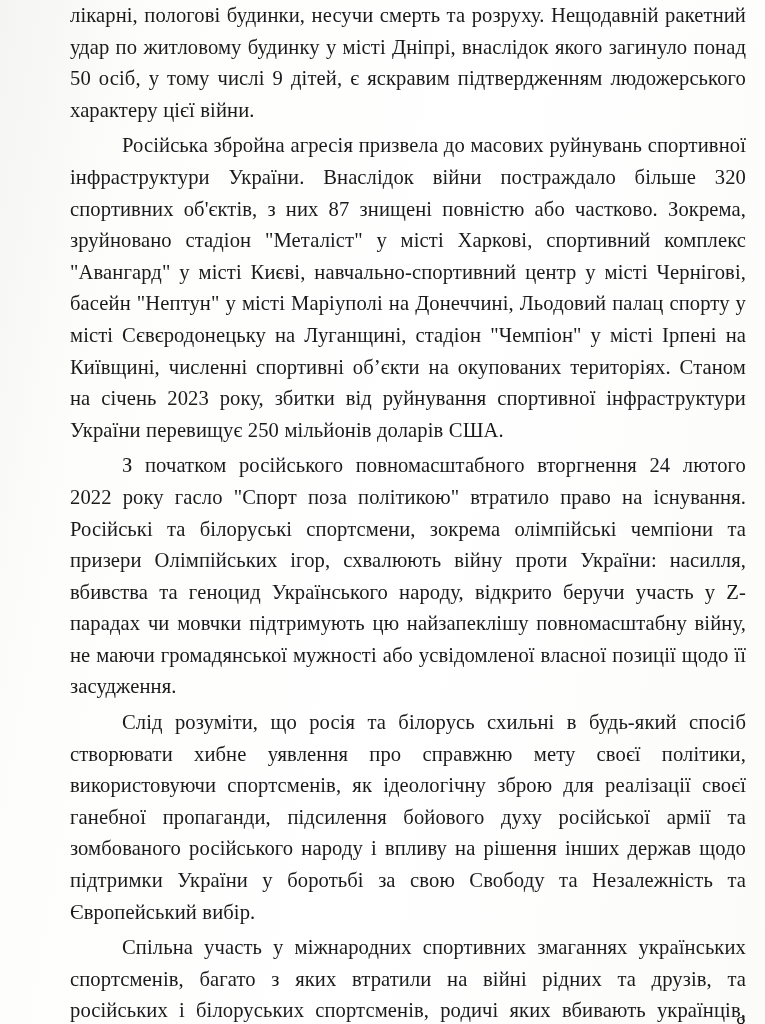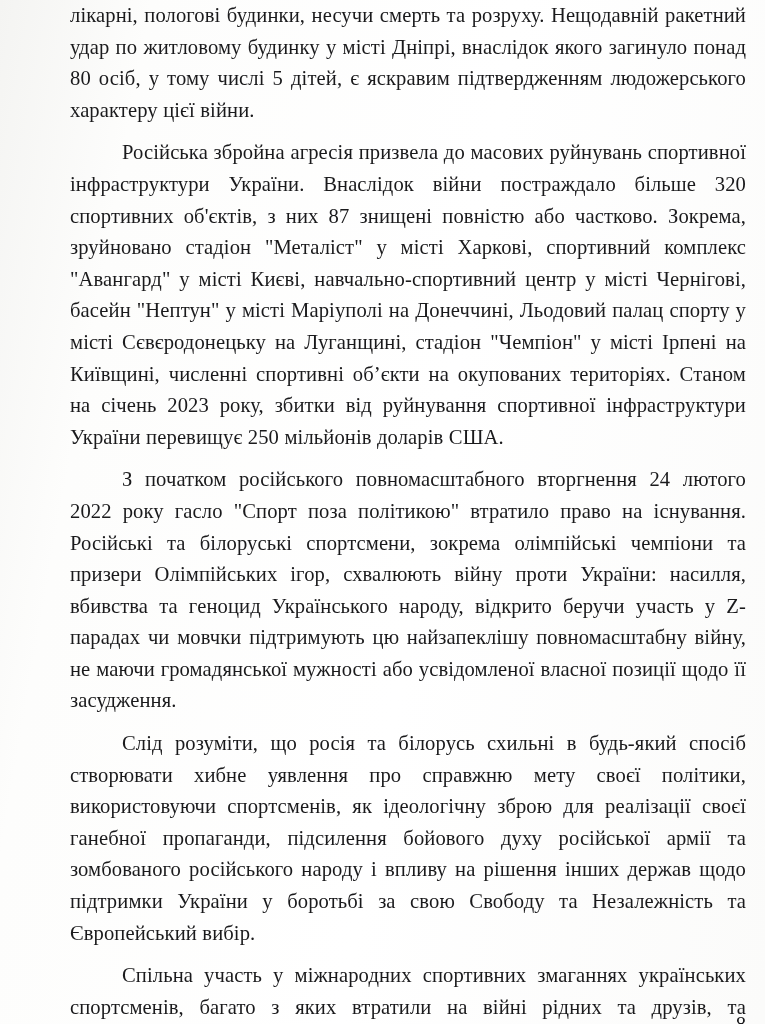--- a/index.html
+++ b/index.html
@@ -38,42 +38,42 @@
     line-height: 31.6px;
     color: #1a1a1c;
     letter-spacing: 0.1px;
     word-spacing: 0.2px;
     -webkit-font-smoothing: antialiased;
   }
   p.para.first {
     text-indent: 0;
   }
   p.para + p.para {
-    margin-top: 11px;
+    margin-top: 4px;
   }
   .page-number {
     position: absolute;
     left: 0;
     top: 1012px;
     width: 676px;
     text-align: right;
     font-size: 20.6px;
     line-height: 24px;
     color: #1a1a1c;
     overflow: hidden;
     height: 12px;
   }
 </style>
 </head>
 <body>
 
 <div class="page">
   <div class="page-inner">
 
-    <p class="para first">лікарні, пологові будинки, несучи смерть та розруху. Нещодавній ракетний удар по житловому будинку у місті Дніпрі, внаслідок якого загинуло понад 80 осіб, у тому числі 5 дітей, є яскравим підтвердженням людожерського характеру цієї війни.</p>
+    <p class="para first">лікарні, пологові будинки, несучи смерть та розруху. Нещодавній ракетний удар по житловому будинку у місті Дніпрі, внаслідок якого загинуло понад 50 осіб, у тому числі 9 дітей, є яскравим підтвердженням людожерського характеру цієї війни.</p>
 
     <p class="para">Російська збройна агресія призвела до масових руйнувань спортивної інфраструктури України. Внаслідок війни постраждало більше 320 спортивних об'єктів, з них 87 знищені повністю або частково. Зокрема, зруйновано стадіон "Металіст" у місті Харкові, спортивний комплекс "Авангард" у місті Києві, навчально-спортивний центр у місті Чернігові, басейн "Нептун" у місті Маріуполі на Донеччині, Льодовий палац спорту у місті Сєвєродонецьку на Луганщині, стадіон "Чемпіон" у місті Ірпені на Київщині, численні спортивні об’єкти на окупованих територіях. Станом на січень 2023 року, збитки від руйнування спортивної інфраструктури України перевищує 250 мільйонів доларів США.</p>
 
     <p class="para">З початком російського повномасштабного вторгнення 24 лютого 2022 року гасло "Спорт поза політикою" втратило право на існування. Російські та білоруські спортсмени, зокрема олімпійські чемпіони та призери Олімпійських ігор, схвалюють війну проти України: насилля, вбивства та геноцид Українського народу, відкрито беручи участь у Z-парадах чи мовчки підтримують цю найзапеклішу повномасштабну війну, не маючи громадянської мужності або усвідомленої власної позиції щодо її засудження.</p>
 
     <p class="para">Слід розуміти, що росія та білорусь схильні в будь-який спосіб створювати хибне уявлення про справжню мету своєї політики, використовуючи спортсменів, як ідеологічну зброю для реалізації своєї ганебної пропаганди, підсилення бойового духу російської армії та зомбованого російського народу і впливу на рішення інших держав щодо підтримки України у боротьбі за свою Свободу та Незалежність та Європейський вибір.</p>
 
     <p class="para">Спільна участь у міжнародних спортивних змаганнях українських спортсменів, багато з яких втратили на війні рідних та друзів, та російських і білоруських спортсменів, родичі яких вбивають українців, зумовить виникнення численних конфліктів на спортивних майданчиках, що можуть призвести до травмувань і навіть загибелі спортсменів. Особливо небезпечними в цьому плані є двобої на фехтувальних доріжках, борцівських килимах, у секторах стрільби з вогнепальної зброї та змагань лучників. Це також спричинить напруження, можливі сварки та бійки серед спортсменів та організаторів змагань в олімпійських селищах.</p>
 
     <div class="page-number">8</div>

